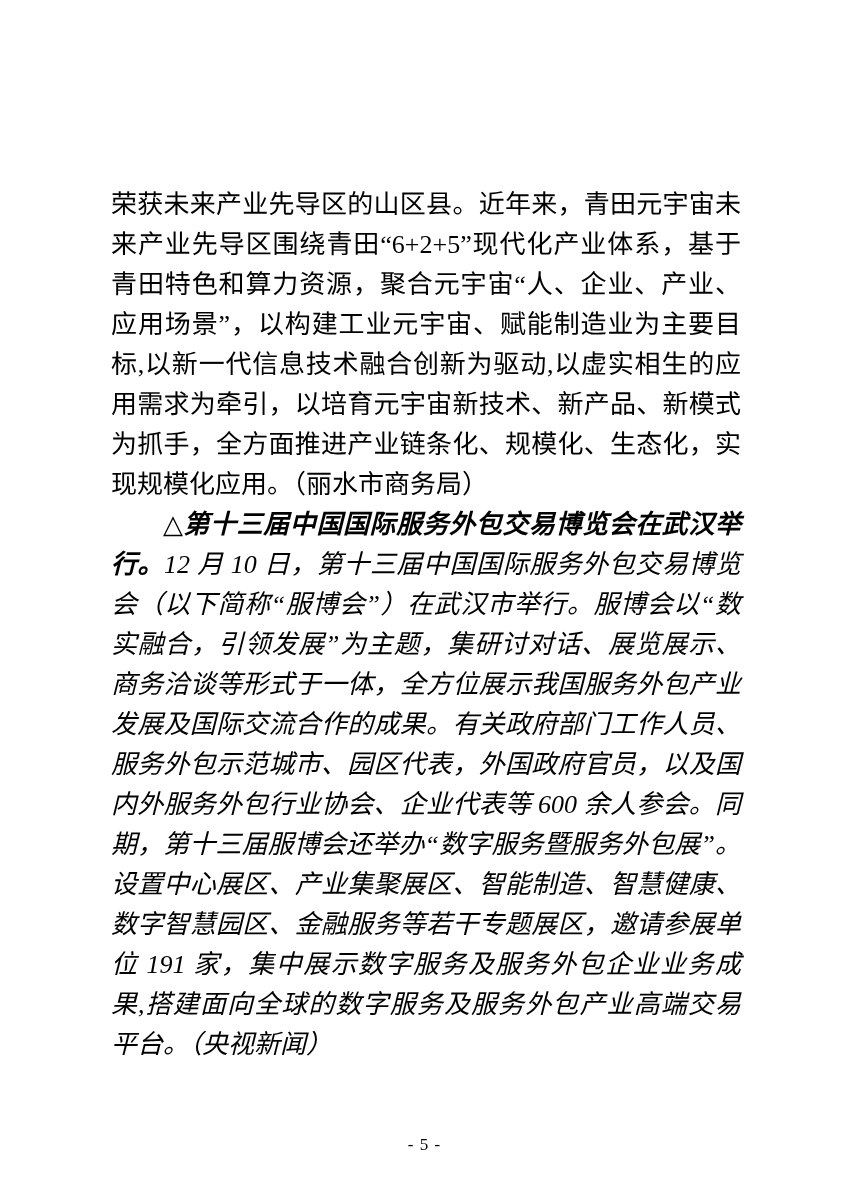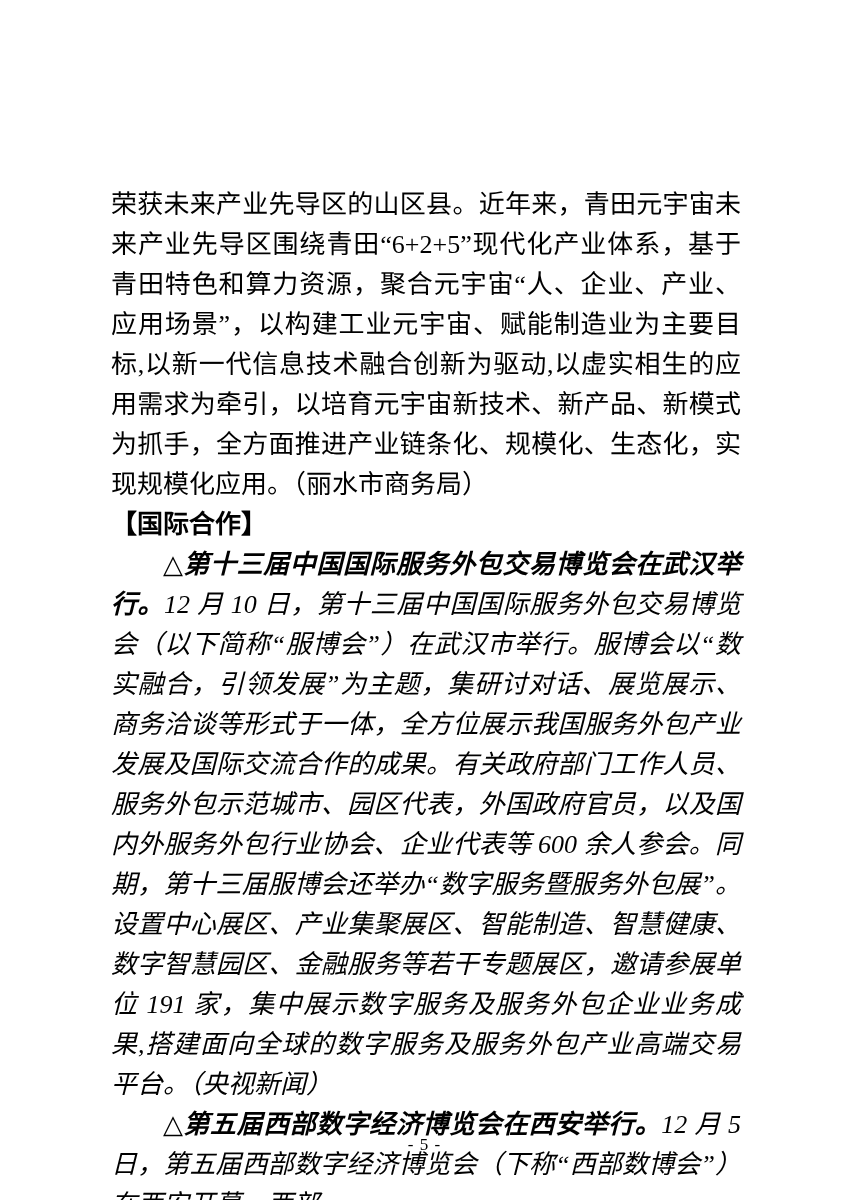--- a/index.html
+++ b/index.html
@@ -58,26 +58,22 @@
   }
 </style>
 </head>
 <body>
 
 <div class="page">
   <div class="doc-body">
 
     <p class="para-continuation">荣获未来产业先导区的山区县。近年来，青田元宇宙未来产业先导区围绕青田“6+2+5”现代化产业体系，基于青田特色和算力资源，聚合元宇宙“人、企业、产业、应用场景”，以构建工业元宇宙、赋能制造业为主要目标,以新一代信息技术融合创新为驱动,以虚实相生的应用需求为牵引，以培育元宇宙新技术、新产品、新模式为抓手，全方面推进产业链条化、规模化、生态化，实现规模化应用。（丽水市商务局）</p>
 
-    <p class="section-header">【国际合作】</p>
 
     <p class="news-item">
       <span class="headline">△第十三届中国国际服务外包交易博览会在武汉举行。</span><span class="body-text">12 月 10 日，第十三届中国国际服务外包交易博览会（以下简称“服博会”）在武汉市举行。服博会以“数实融合，引领发展”为主题，集研讨对话、展览展示、商务洽谈等形式于一体，全方位展示我国服务外包产业发展及国际交流合作的成果。有关政府部门工作人员、服务外包示范城市、园区代表，外国政府官员，以及国内外服务外包行业协会、企业代表等 600 余人参会。同期，第十三届服博会还举办“数字服务暨服务外包展”。设置中心展区、产业集聚展区、智能制造、智慧健康、数字智慧园区、金融服务等若干专题展区，邀请参展单位 191 家，集中展示数字服务及服务外包企业业务成果,搭建面向全球的数字服务及服务外包产业高端交易平台。（央视新闻）</span>
     </p>
 
-    <p class="news-item">
-      <span class="headline">△第五届西部数字经济博览会在西安举行。</span><span class="body-text">12 月 5 日，第五届西部数字经济博览会（下称“西部数博会”）在西安开幕。西部</span>
-    </p>
 
   </div>
 
   <div class="page-number">- 5 -</div>
 </div>
 
 </body></html>

